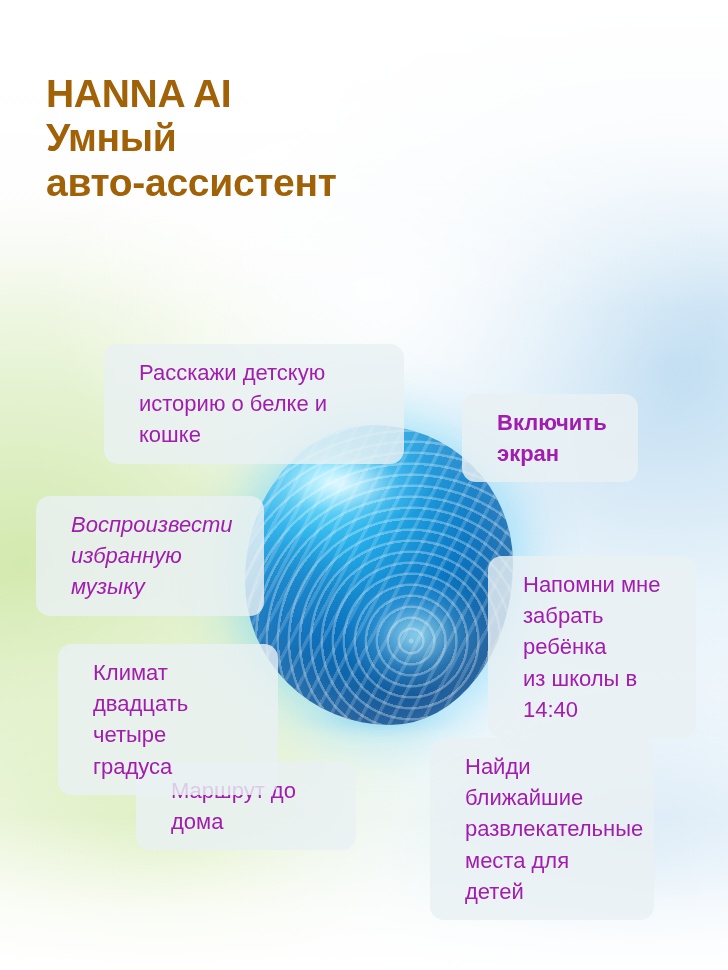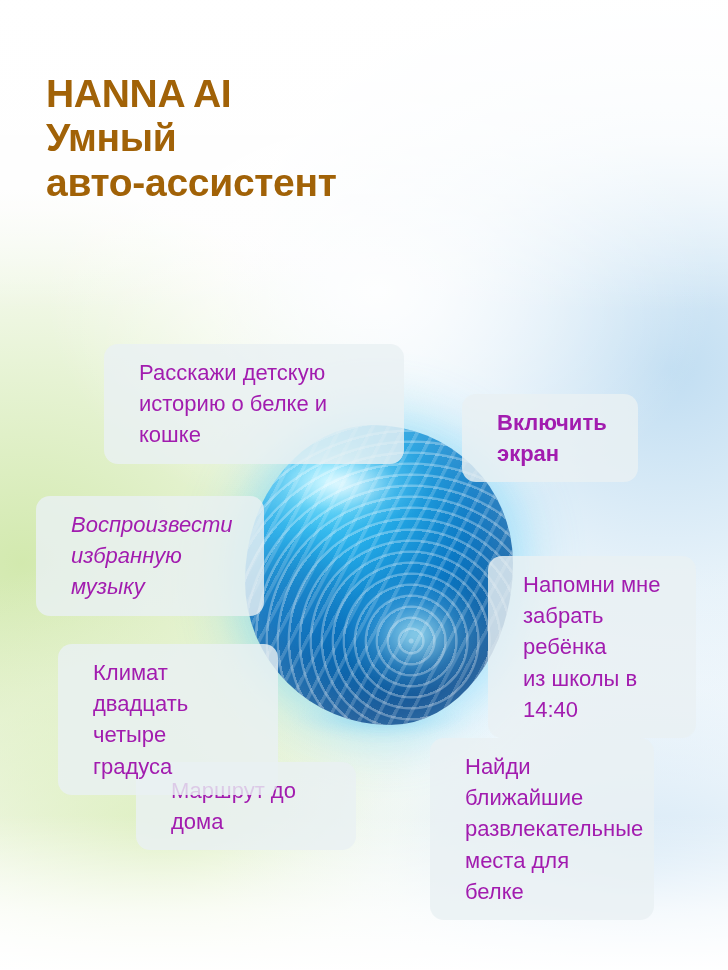--- a/index.html
+++ b/index.html
@@ -218,15 +218,15 @@
   <div class="bubble b3">Воспроизвести
 избранную музыку</div>
   <div class="bubble b4">Напомни мне
 забрать ребёнка
 из школы в 14:40</div>
   <div class="bubble b6">Маршрут до дома</div>
   <div class="bubble b5">Климат двадцать
 четыре градуса</div>
   <div class="bubble b7">Найди ближайшие
 развлекательные
-места для белке</div>
+места для детей</div>
 
 </div>
 
 </body></html>

